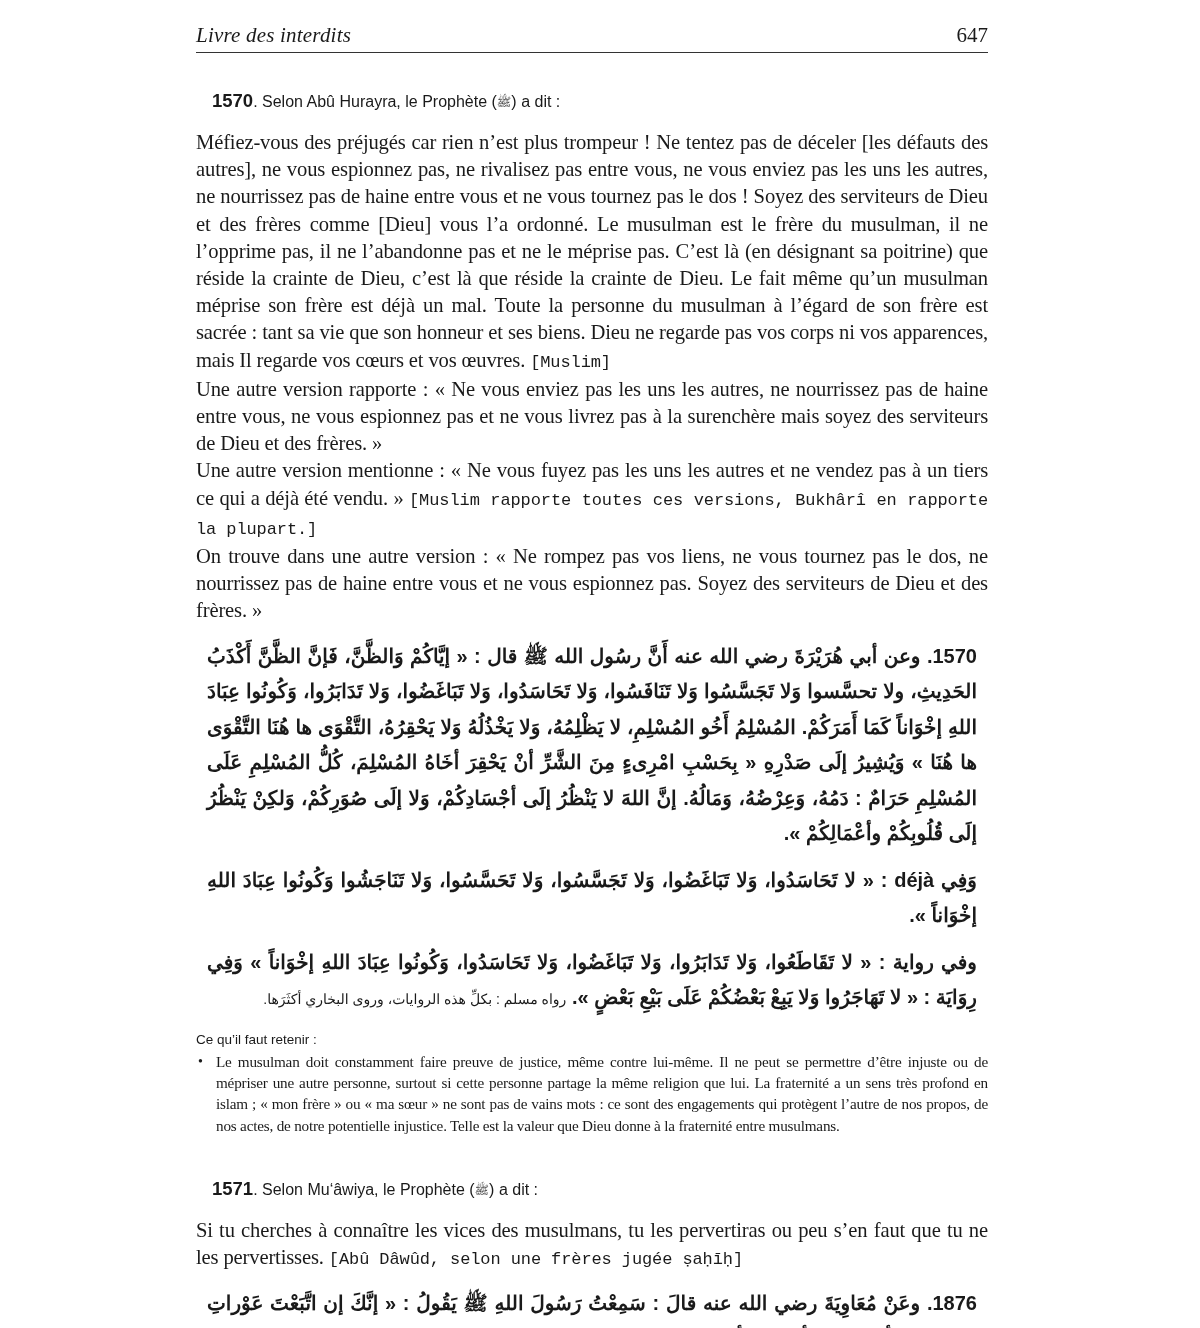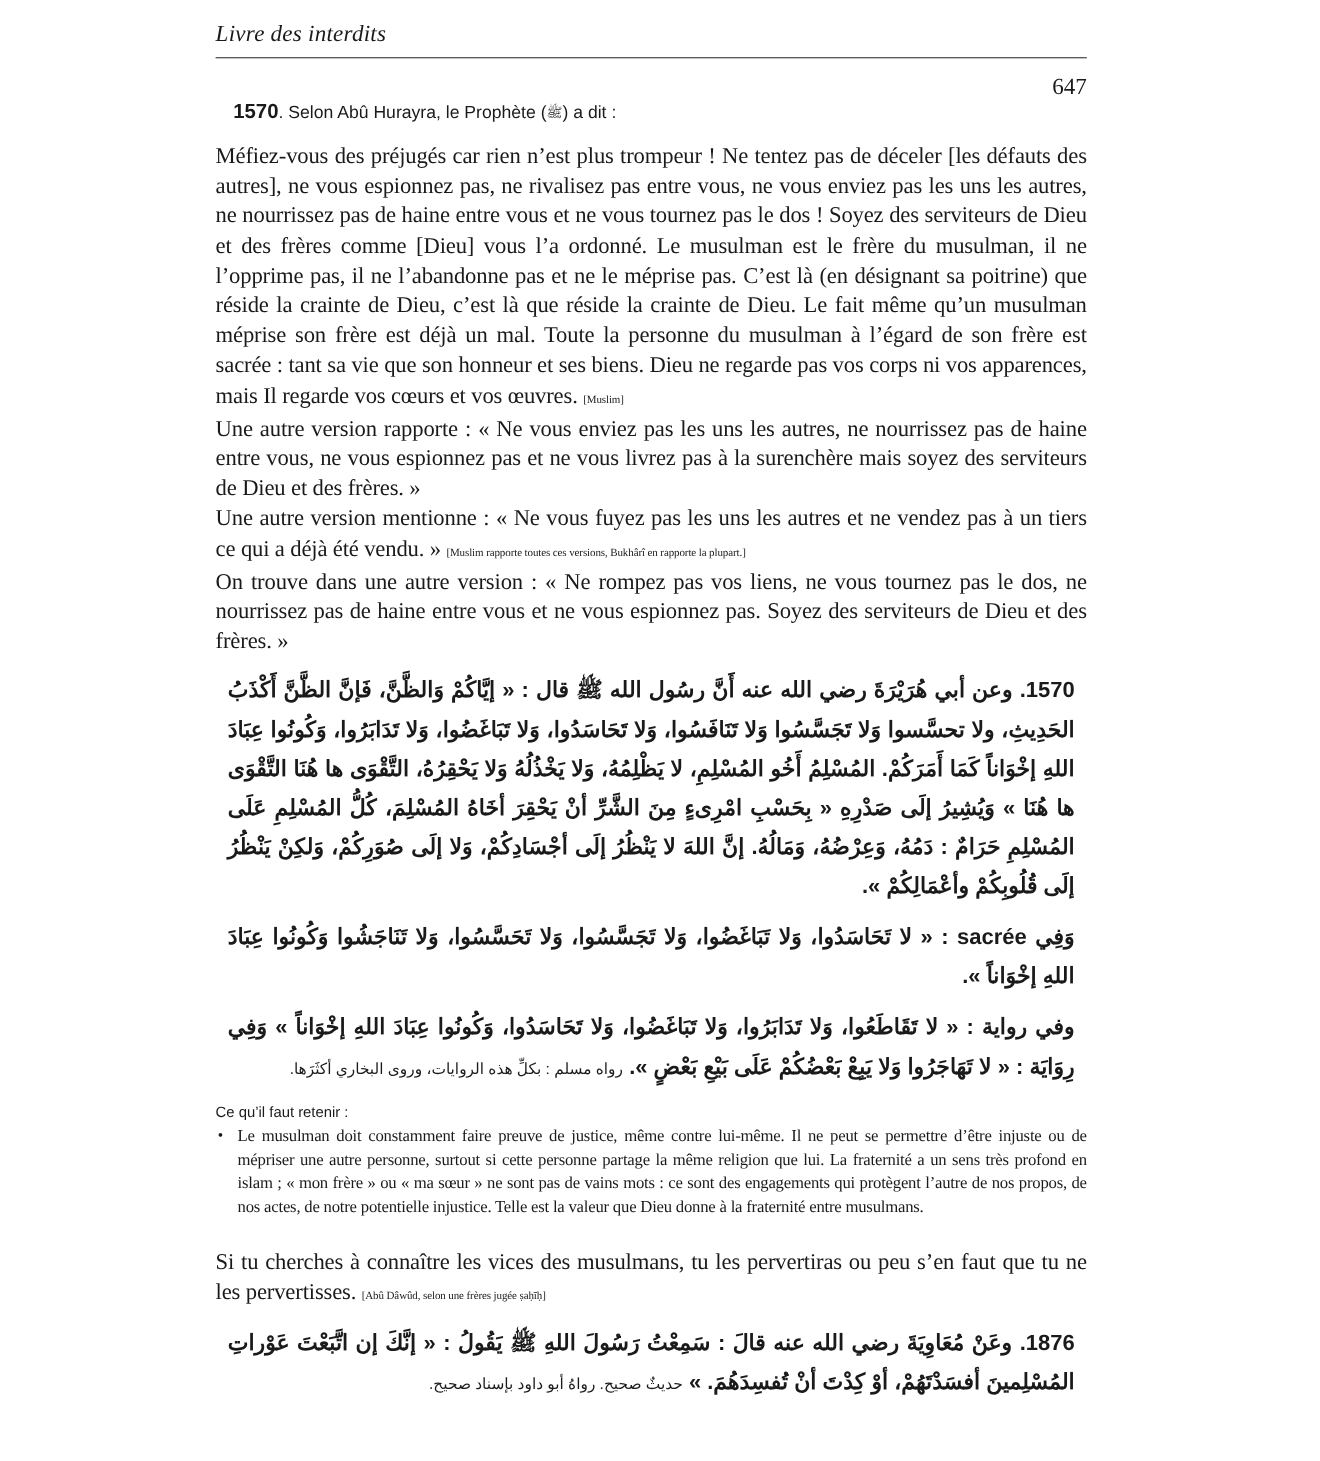--- a/index.html
+++ b/index.html
@@ -16,21 +16,21 @@
     }
     .page {
       position: absolute;
       left: 196px;
       top: 18px;
       width: 792px;
     }
     .running-head {
       display: flex;
       justify-content: space-between;
-      align-items: flex-start;
+      align-items: flex-end;
       height: 30px;
     }
     .running-title {
       font-family: "Liberation Serif", "DejaVu Serif", serif;
       font-style: italic;
       font-size: 21px;
       letter-spacing: 0.2px;
     }
     .page-number {
       font-family: "Liberation Serif", "DejaVu Serif", serif;
@@ -60,22 +60,22 @@
     }
     .fr-text {
       font-family: "Liberation Serif", "DejaVu Serif", serif;
       font-size: 20.6px;
       line-height: 27.2px;
       text-align: justify;
       margin: 0;
       letter-spacing: -0.15px;
     }
     .source {
-      font-family: Liberation Serif, serif;
-      font-size: 10px;
+      font-family: Liberation Mono, monospace;
+      font-size: 17px;
       letter-spacing: -0.1px;
     }
     .last-line-left {
       text-align-last: left;
     }
     .arabic {
       font-family: Liberation Sans, sans-serif;
       direction: rtl;
       text-align: justify;
       text-align-last: right;
@@ -132,38 +132,41 @@
     <p class="hadith-heading">
       <span class="num">1570</span><span>. Selon Abû Hurayra, le Prophète (</span><span class="salla">ﷺ</span><span>) a dit :</span>
     </p>
     <p class="fr-text last-line-left"><span>Méfiez-vous des préjugés car rien n’est plus trompeur ! Ne tentez pas de déceler [les défauts des autres], ne vous espionnez pas, ne rivalisez pas entre vous, ne vous enviez pas les uns les autres, ne nourrissez pas de haine entre vous et ne vous tournez pas le dos ! Soyez des serviteurs de Dieu et des frères comme [Dieu] vous l’a ordonné. Le musulman est le frère du musulman, il ne l’opprime pas, il ne l’abandonne pas et ne le méprise pas. C’est là (en désignant sa poitrine) que réside la crainte de Dieu, c’est là que réside la crainte de Dieu. Le fait même qu’un musulman méprise son frère est déjà un mal. Toute la personne du musulman à l’égard de son frère est sacrée : tant sa vie que son honneur et ses biens. Dieu ne regarde pas vos corps ni vos apparences, mais Il regarde vos cœurs et vos œuvres.</span> <span class="source">[Muslim]</span></p>
     <p class="fr-text last-line-left">Une autre version rapporte : « Ne vous enviez pas les uns les autres, ne nourrissez pas de haine entre vous, ne vous espionnez pas et ne vous livrez pas à la surenchère mais soyez des serviteurs de Dieu et des frères. »</p>
     <p class="fr-text last-line-left"><span>Une autre version mentionne : « Ne vous fuyez pas les uns les autres et ne vendez pas à un tiers ce qui a déjà été vendu. »</span> <span class="source">[Muslim rapporte toutes ces versions, Bukhârî en rapporte la plupart.]</span></p>
     <p class="fr-text last-line-left">On trouve dans une autre version : « Ne rompez pas vos liens, ne vous tournez pas le dos, ne nourrissez pas de haine entre vous et ne vous espionnez pas. Soyez des serviteurs de Dieu et des frères. »</p>
 
     <div class="arabic-block-1570">
       <p class="arabic">1570. وعن أبي هُرَيْرَةَ رضي الله عنه أَنَّ رسُول الله ﷺ قال : « إيَّاكُمْ وَالظَّنَّ، فَإنَّ الظَّنَّ أَكْذَبُ الحَدِيثِ، ولا تحسَّسوا وَلا تَجَسَّسُوا وَلا تَنَافَسُوا، وَلا تَحَاسَدُوا، وَلا تَبَاغَضُوا، وَلا تَدَابَرُوا، وَكُونُوا عِبَادَ اللهِ إخْوَاناً كَمَا أَمَرَكُمْ. المُسْلِمُ أَخُو المُسْلِمِ، لا يَظْلِمُهُ، وَلا يَخْذُلُهُ وَلا يَحْقِرُهُ، التَّقْوَى ها هُنَا التَّقْوَى ها هُنَا » وَيُشِيرُ إلَى صَدْرِهِ « بِحَسْبِ امْرِىءٍ مِنَ الشَّرِّ أنْ يَحْقِرَ أخَاهُ المُسْلِمَ، كُلُّ المُسْلِمِ عَلَى المُسْلِمِ حَرَامٌ : دَمُهُ، وَعِرْضُهُ، وَمَالُهُ. إنَّ اللهَ لا يَنْظُرُ إلَى أجْسَادِكُمْ، وَلا إلَى صُوَرِكُمْ، وَلكِنْ يَنْظُرُ إلَى قُلُوبِكُمْ وأعْمَالِكُمْ ».</p>
-      <p class="arabic">وَفِي sacrée : « لا تَحَاسَدُوا، وَلا تَبَاغَضُوا، وَلا تَجَسَّسُوا، وَلا تَحَسَّسُوا، وَلا تَنَاجَشُوا وَكُونُوا عِبَادَ اللهِ إخْوَاناً ».</p>
+      <p class="arabic">وَفِي déjà : « لا تَحَاسَدُوا، وَلا تَبَاغَضُوا، وَلا تَجَسَّسُوا، وَلا تَحَسَّسُوا، وَلا تَنَاجَشُوا وَكُونُوا عِبَادَ اللهِ إخْوَاناً ».</p>
       <p class="arabic"><span>وفي رواية : « لا تَقَاطَعُوا، وَلا تَدَابَرُوا، وَلا تَبَاغَضُوا، وَلا تَحَاسَدُوا، وَكُونُوا عِبَادَ اللهِ إخْوَاناً » وَفِي رِوَايَة : « لا تَهَاجَرُوا وَلا يَبِعْ بَعْضُكُمْ عَلَى بَيْعِ بَعْضٍ ».</span> <span class="ref">رواه مسلم : بكلِّ هذه الروايات، وروى البخاري أكثَرَها.</span></p>
     </div>
 
     <div>
       <p class="retain-title">Ce qu’il faut retenir :</p>
       <ul class="retain-list">
         <li class="retain-item">
           <span class="bullet">•</span>
           <span>Le musulman doit constamment faire preuve de justice, même contre lui-même. Il ne peut se permettre d’être injuste ou de mépriser une autre personne, surtout si cette personne partage la même religion que lui. La fraternité a un sens très profond en islam ; « mon frère » ou « ma sœur » ne sont pas de vains mots : ce sont des engagements qui protègent l’autre de nos propos, de nos actes, de notre potentielle injustice. Telle est la valeur que Dieu donne à la fraternité entre musulmans.</span>
         </li>
       </ul>
     </div>
   </section>
 
   <div class="gap-1571"></div>
 
   <section>
+    <p class="hadith-heading">
+      <span class="num">1571</span><span>. Selon Mu‘âwiya, le Prophète (</span><span class="salla">ﷺ</span><span>) a dit :</span>
+    </p>
     <p class="fr-text last-line-left"><span>Si tu cherches à connaître les vices des musulmans, tu les pervertiras ou peu s’en faut que tu ne les pervertisses.</span> <span class="source">[Abû Dâwûd, selon une frères jugée ṣaḥīḥ]</span></p>
 
     <div class="arabic-block-1571">
       <p class="arabic"><span>1876. وعَنْ مُعَاوِيَةَ رضي الله عنه قالَ : سَمِعْتُ رَسُولَ اللهِ ﷺ يَقُولُ : « إنَّكَ إن اتَّبَعْتَ عَوْراتِ المُسْلِمينَ أفسَدْتَهُمْ، أوْ كِدْتَ أنْ تُفسِدَهُمَ. »</span> <span class="ref">حديثٌ صحيح. رواهُ أبو داود بإسناد صحيح.</span></p>
     </div>
   </section>
 
 </div>
 
 </body></html>

